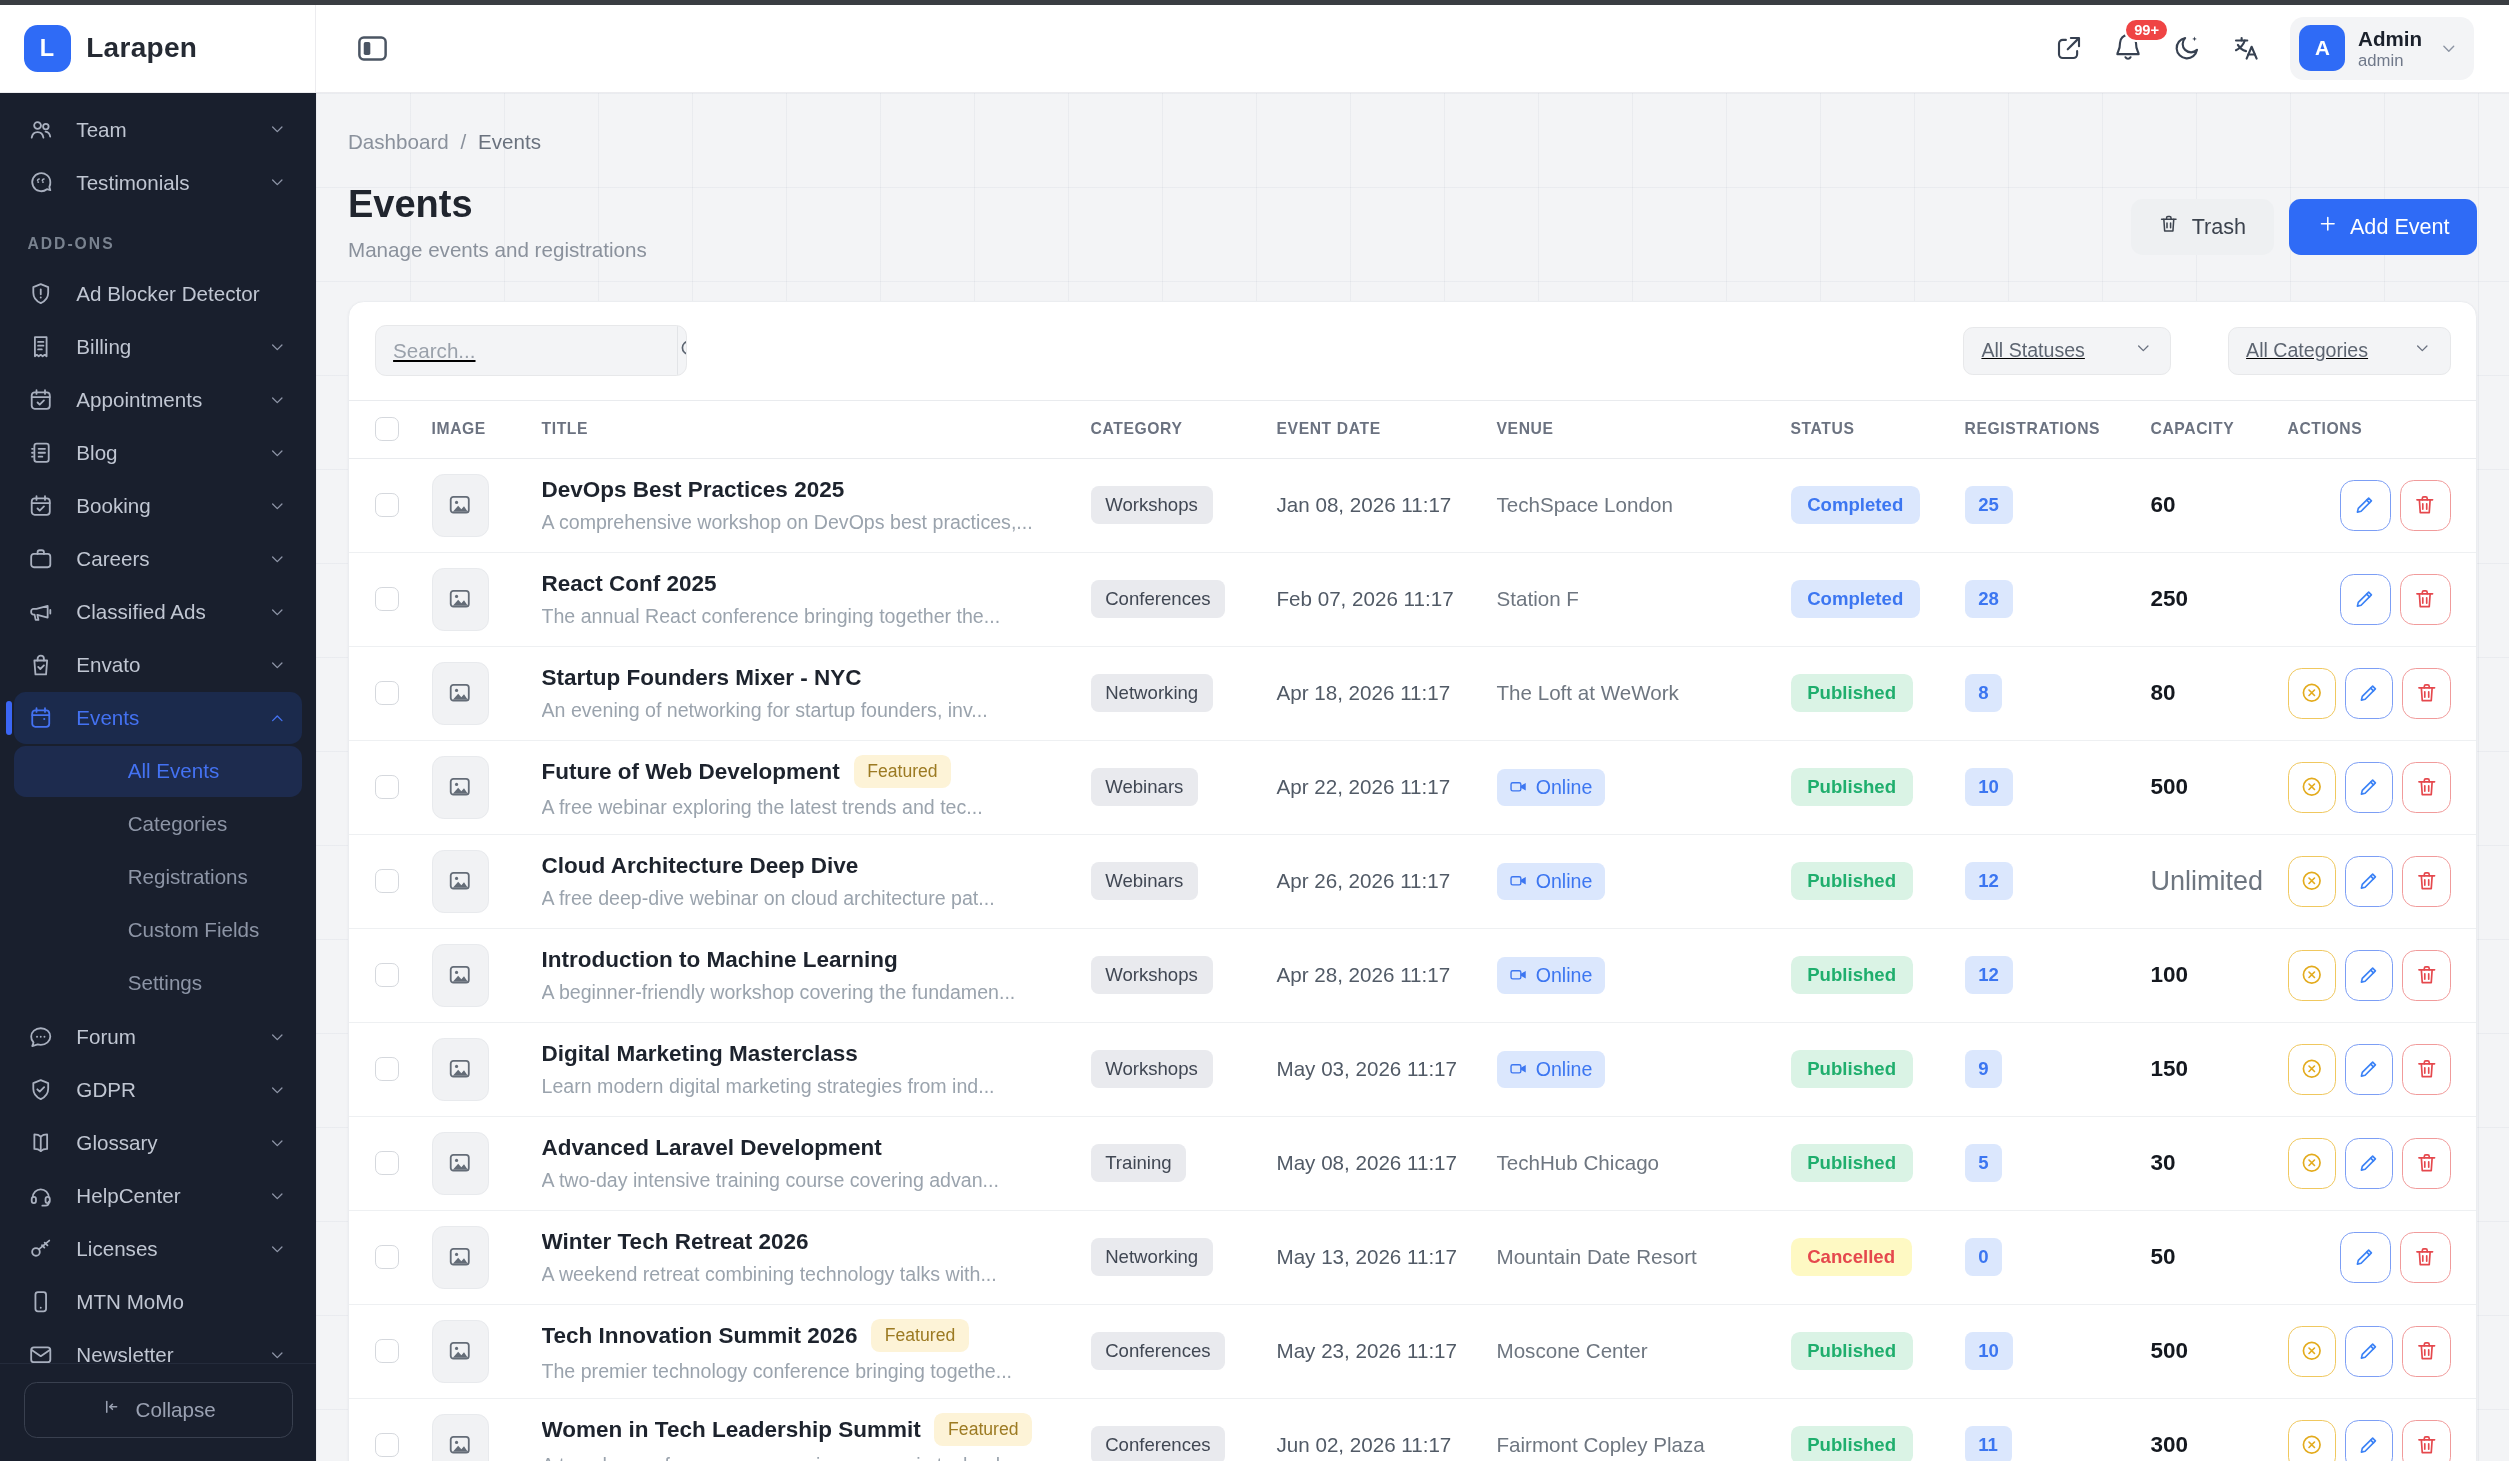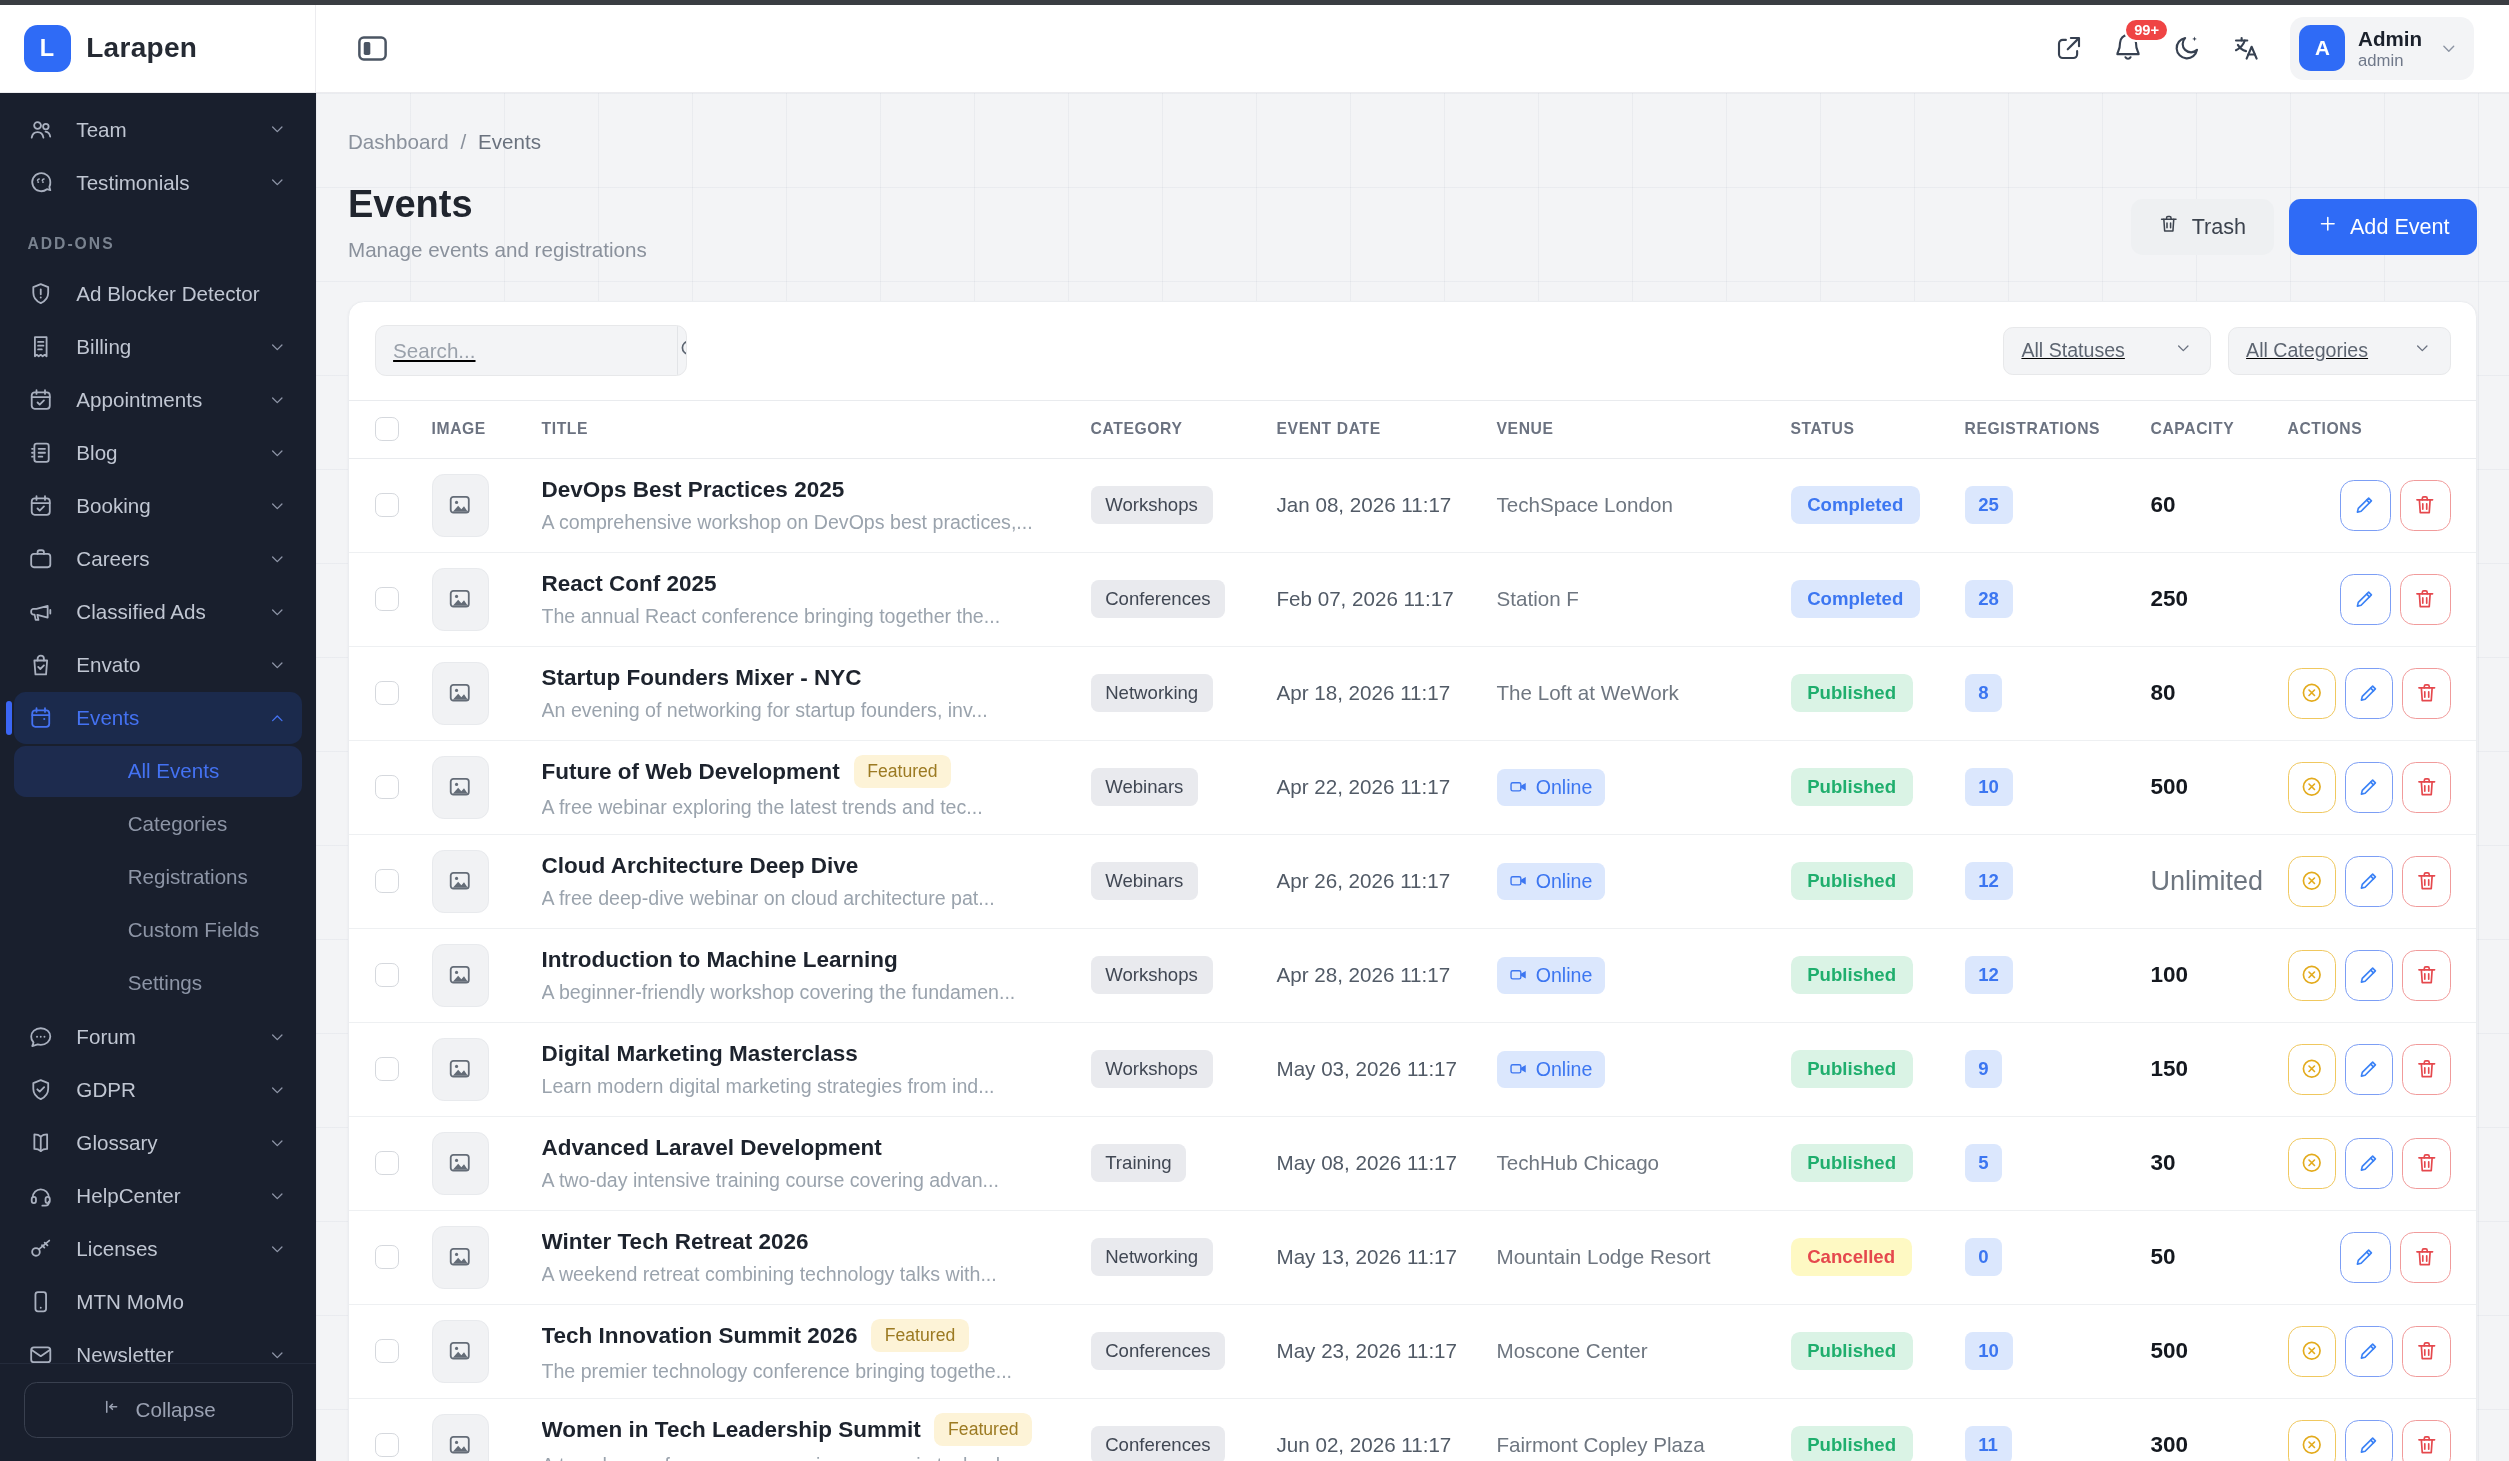--- a/index.html
+++ b/index.html
@@ -64,21 +64,21 @@
   .btn-blue { background:#2f6bf6; color:#fff; }
 
   .card { margin-top:39px; background:#fff; border:1px solid #ebedf0; border-radius:15.7px; box-shadow:0 1px 2.9px rgba(20,30,50,.05); }
   .toolbar { display:flex; align-items:center; padding:23.5px 25.5px;text-decoration:underline; }
   .searchbox { display:flex; width:312px; height:51px; background:#f3f4f6; border:1px solid #e7e8ea; border-radius:10.8px; overflow:hidden; }
   .searchbox input { flex:1; border:none; outline:none; background:transparent; padding:0 17.6px; font-size:20.6px; color:#4b5563; font-family:inherit; }
   .searchbox input::placeholder { color:#9aa1ab; }
   .search-btn { width:62px; border-left:1px solid #e2e4e7; display:flex; align-items:center; justify-content:center; color:#5b6470; cursor:pointer; background:transparent; border-top:none;border-right:none;border-bottom:none; }
   .search-btn svg { width:23.5px; height:23.5px; }
   .toolbar-right { margin-left:auto; display:flex; gap:16.7px; }
-  .select { display:flex; align-items:center; justify-content:space-between; height:48px; background:#f3f4f6; border:1px solid #e7e8ea; border-radius:9.8px; padding:0 17.6px; font-size:19.6px; color:#5d6571; cursor:pointer; }
+  .select { display:flex; align-items:center; justify-content:space-between; height:48px; background:#f3f4f6; border:1px solid #e7e8ea; border-radius:9.8px; padding:0 17.6px; font-size:19.6px; color:#5d6571; cursor:pointer;margin-left:40px; }
   .select svg { width:18.6px; height:18.6px; color:#6b7280; }
   .sel-status { width:208px; }
   .sel-cat { width:223px; }
 
   .thead, .trow { display:grid; grid-template-columns:57px 110px 1fr 186px 220px 294px 174px 186px 137px 163px; align-items:center; padding:0 25.5px; }
   .thead { height:59px; border-top:1px solid #e9ebee; border-bottom:1px solid #e9ebee; }
   .th { font-size:15.7px; font-weight:bold; letter-spacing:0.6px; color:#6b7280; text-transform:uppercase; }
   .trow { height:94px; border-bottom:1px solid #eef0f2; }
   .trow:last-child { border-bottom:1px solid #eef0f2; }
   .cb { width:24.5px; height:24.5px; border:1.5px solid #d5d8dd; border-radius:6.9px; background:#fff; cursor:pointer; }
@@ -928,21 +928,21 @@
                   </div>
                 </div>
                 <div class="cell-title">
                   <div class="t-line">
                     <span class="t-name">Winter Tech Retreat 2026</span>
                   </div>
                   <div class="t-desc">A weekend retreat combining technology talks with...</div>
                 </div>
                 <div><span class="pill-cat">Networking</span></div>
                 <div class="cell-date">May 13, 2026 11:17</div>
-                <div class="cell-venue">Mountain Lodge Resort</div>
+                <div class="cell-venue">Mountain Date Resort</div>
                 <div><span class="pill-status st-cancelled">Cancelled</span></div>
                 <div><span class="pill-reg">0</span></div>
                 <div class="cell-cap">50</div>
                 <div class="actions">
                   <button class="abtn a-edit">
                     <svg viewBox="0 0 24 24" fill="none" stroke="currentColor" stroke-width="1.7" stroke-linecap="round" stroke-linejoin="round">
                       <path d="M4.5 19.5l.9-3.8L16 5.2l2.8 2.8L8.3 18.6l-3.8.9z"></path>
                       <path d="M14 7.2l2.8 2.8"></path>
                     </svg>
                   </button>

